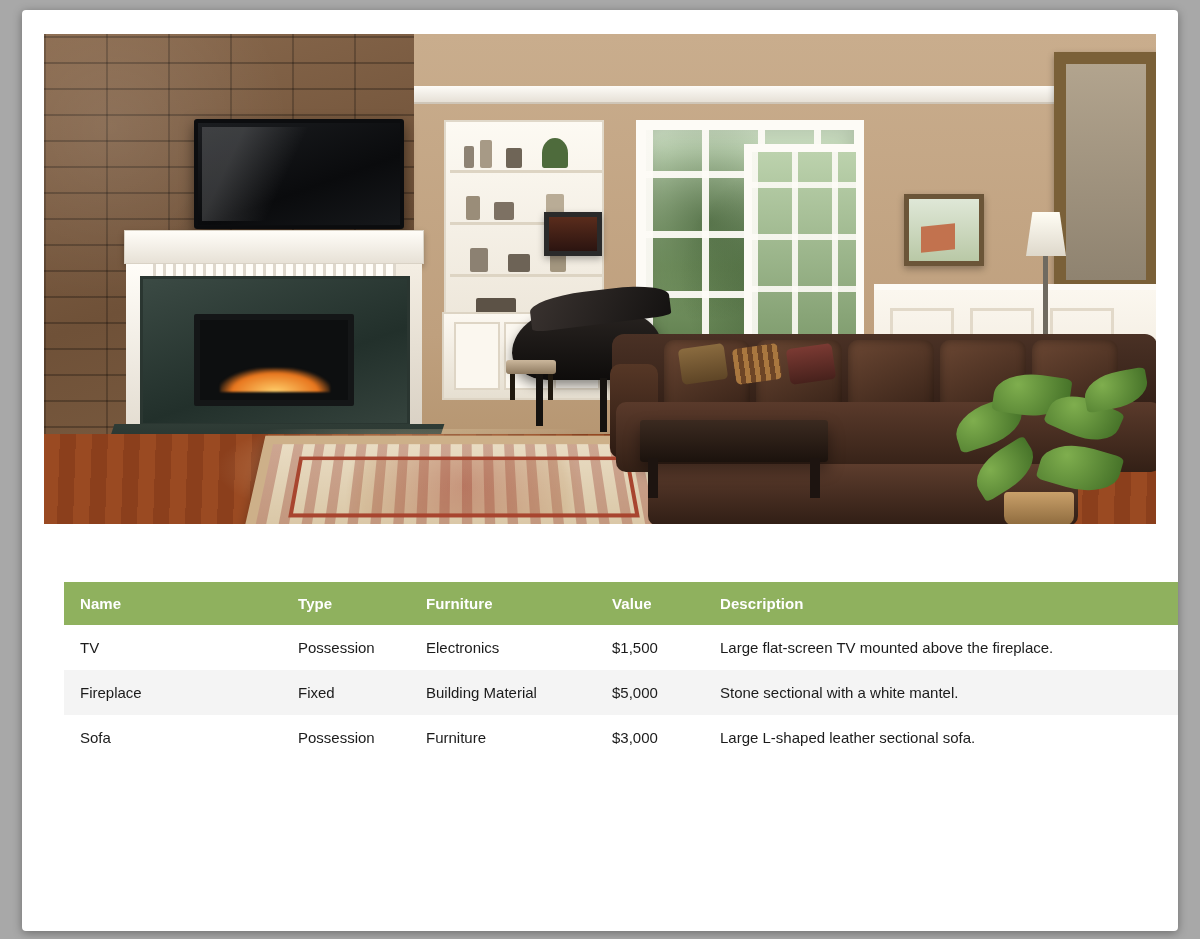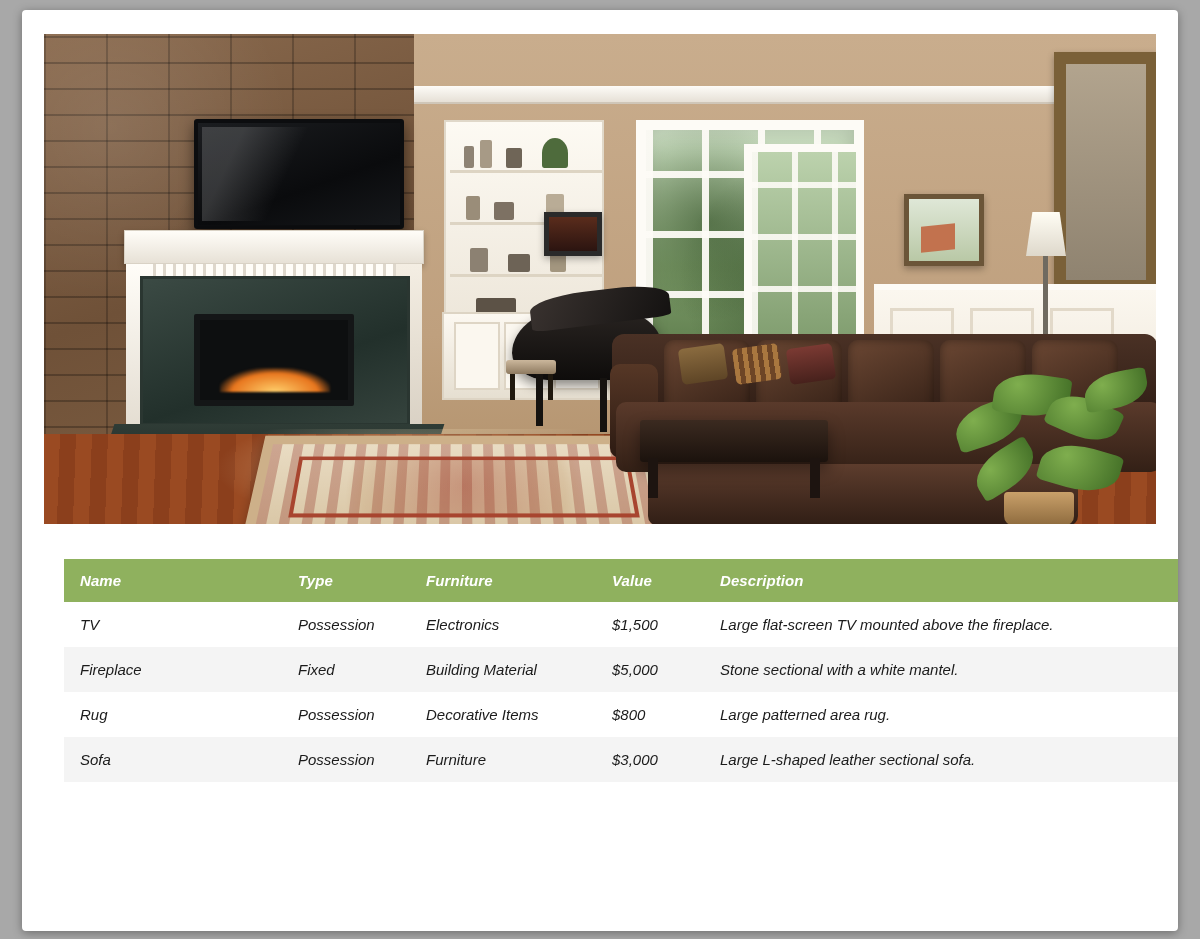--- a/index.html
+++ b/index.html
@@ -294,24 +294,23 @@
   }
   .plant-pot {
     position:absolute; left:60px; top:128px; width:70px; height:34px;
     background:linear-gradient(#c9a06a,#8d6a3d); border-radius:4px 4px 10px 10px;
   }
 
   
   .table-wrap {
     position: absolute;
     left: 42px;
-    top: 549px;
+    top: 572px;
     width: 1116px;
     font-family: "Liberation Sans", sans-serif;
-    font-style: italic;
   }
   table.inv {
     border-collapse: collapse;
     width: 1116px;
     table-layout: fixed;
   }
   table.inv thead th {
     background: #8fb15e;
     color: #ffffff;
     font-size: 15px;
@@ -476,27 +475,20 @@
             <td>Large flat-screen TV mounted above the fireplace.</td>
           </tr>
           <tr>
             <td>Fireplace</td>
             <td>Fixed</td>
             <td>Building Material</td>
             <td>$5,000</td>
             <td>Stone sectional with a white mantel.</td>
           </tr>
           <tr>
-            <td>Rug</td>
-            <td>Possession</td>
-            <td>Decorative Items</td>
-            <td>$800</td>
-            <td>Large patterned area rug.</td>
-          </tr>
-          <tr>
             <td>Sofa</td>
             <td>Possession</td>
             <td>Furniture</td>
             <td>$3,000</td>
             <td>Large L-shaped leather sectional sofa.</td>
           </tr>
         </tbody>
       </table>
     </div>
 

